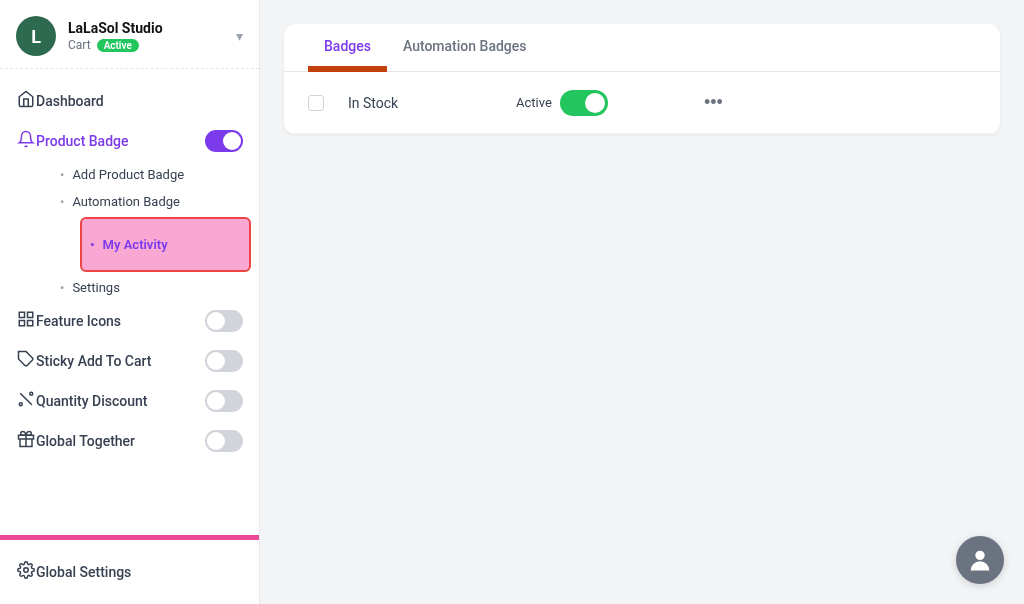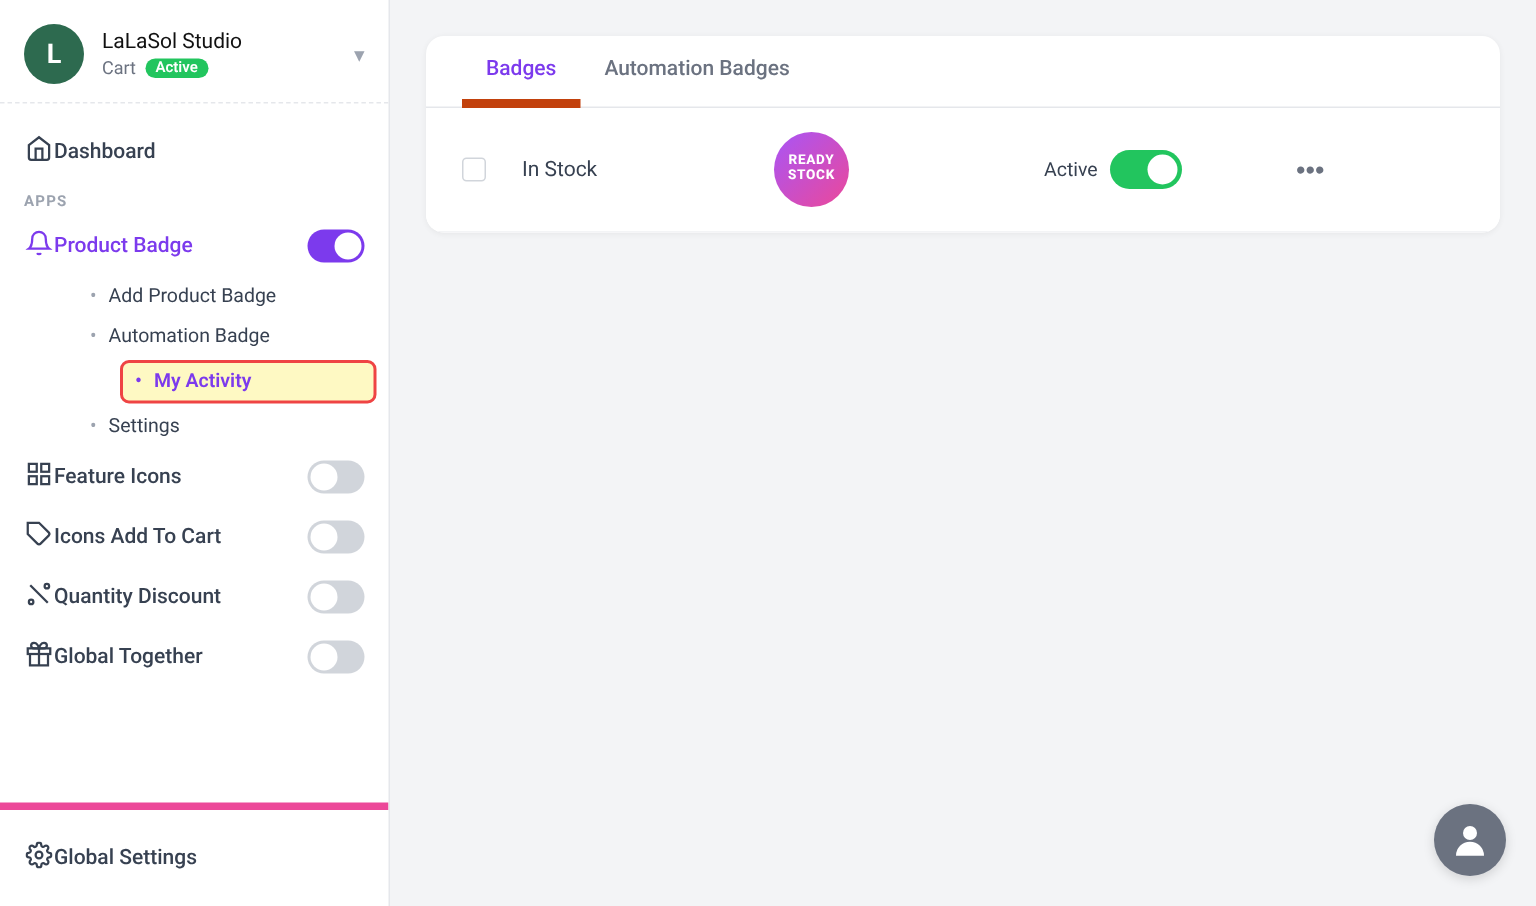--- a/index.html
+++ b/index.html
@@ -44,21 +44,21 @@
       font-weight: bold;
       font-size: 18px;
       flex-shrink: 0;
     }
 
     .sidebar-brand {
       flex: 1;
     }
 
     .brand-name {
-      font-weight: 400;
+      font-weight: 700;
       font-size: 14px;
       color: #111;
     }
 
     .brand-meta {
       display: flex;
       align-items: center;
       gap: 6px;
       margin-top: 2px;
     }
@@ -164,27 +164,27 @@
       color: #374151;
       cursor: pointer;
     }
 
     .sub-nav-item::before {
       content: '•';
       color: #9ca3af;
     }
 
     .sub-nav-item.active-sub {
-      background: #fef9c3;
+      background: #f9a8d4;
       border-radius: 6px;
       color: #7c3aed;
       font-weight: 600;
       border: 2px solid #ef4444;
       margin: 2px 8px 2px 36px;
-      padding: 5px 8px;
+      padding: 18px 8px;
     }
 
     .sub-nav-item.active-sub::before {
       color: #7c3aed;
     }
 
     .sidebar-footer {
       padding: 12px 0;
       border-top: 5px solid #ec4899;
     }
@@ -387,21 +387,20 @@
     <div class="nav-item">
       <span class="nav-icon">
         <svg class="icon-svg" viewBox="0 0 24 24" fill="none" stroke="currentColor" stroke-width="2">
           <path d="M3 9l9-7 9 7v11a2 2 0 01-2 2H5a2 2 0 01-2-2z"></path>
           <polyline points="9,22 9,12 15,12 15,22"></polyline>
         </svg>
       </span>
       <span class="nav-label">Dashboard</span>
     </div>
 
-    <div class="apps-label">APPS</div>
 
     <div class="nav-item active">
       <span class="nav-icon">
         <svg class="icon-svg" viewBox="0 0 24 24" fill="none" stroke="#7c3aed" stroke-width="2">
           <path d="M18 8A6 6 0 006 8c0 7-3 9-3 9h18s-3-2-3-9"></path>
           <path d="M13.73 21a2 2 0 01-3.46 0"></path>
         </svg>
       </span>
       <span class="nav-label" style="color:#7c3aed;">Product Badge</span>
       <div class="toggle-switch on"></div>
@@ -435,21 +434,21 @@
       <div class="toggle-switch"></div>
     </div>
 
     <div class="nav-item">
       <span class="nav-icon">
         <svg class="icon-svg" viewBox="0 0 24 24" fill="none" stroke="currentColor" stroke-width="2">
           <path d="M20.59 13.41l-7.17 7.17a2 2 0 01-2.83 0L2 12V2h10l8.59 8.59a2 2 0 010 2.82z"></path>
           <line x1="7" y1="7" x2="7.01" y2="7"></line>
         </svg>
       </span>
-      <span class="nav-label">Icons Add To Cart</span>
+      <span class="nav-label">Sticky Add To Cart</span>
       <div class="toggle-switch"></div>
     </div>
 
     <div class="nav-item">
       <span class="nav-icon">
         <svg class="icon-svg" viewBox="0 0 24 24" fill="none" stroke="currentColor" stroke-width="2">
           <circle cx="19" cy="5" r="2"></circle>
             <circle cx="5" cy="19" r="2"></circle>
           <line x1="4.22" y1="4.22" x2="19.78" y2="19.78"></line>
         </svg>
@@ -498,23 +497,20 @@
 
     <div class="table-container">
 
 
       <div class="table-row">
         <div class="table-cell">
           <div class="checkbox"></div>
         </div>
         <div class="table-cell">
           <span>In Stock</span>
-        </div>
-        <div class="table-cell">
-          <div class="badge-icon">READY<br>STOCK</div>
         </div>
         <div class="table-cell">
           <div class="status-toggle">
             <span class="status-label">Active</span>
             <div class="status-toggle-btn"></div>
           </div>
         </div>
         <div class="table-cell">
           <button class="actions-btn">•••</button>
         </div>

